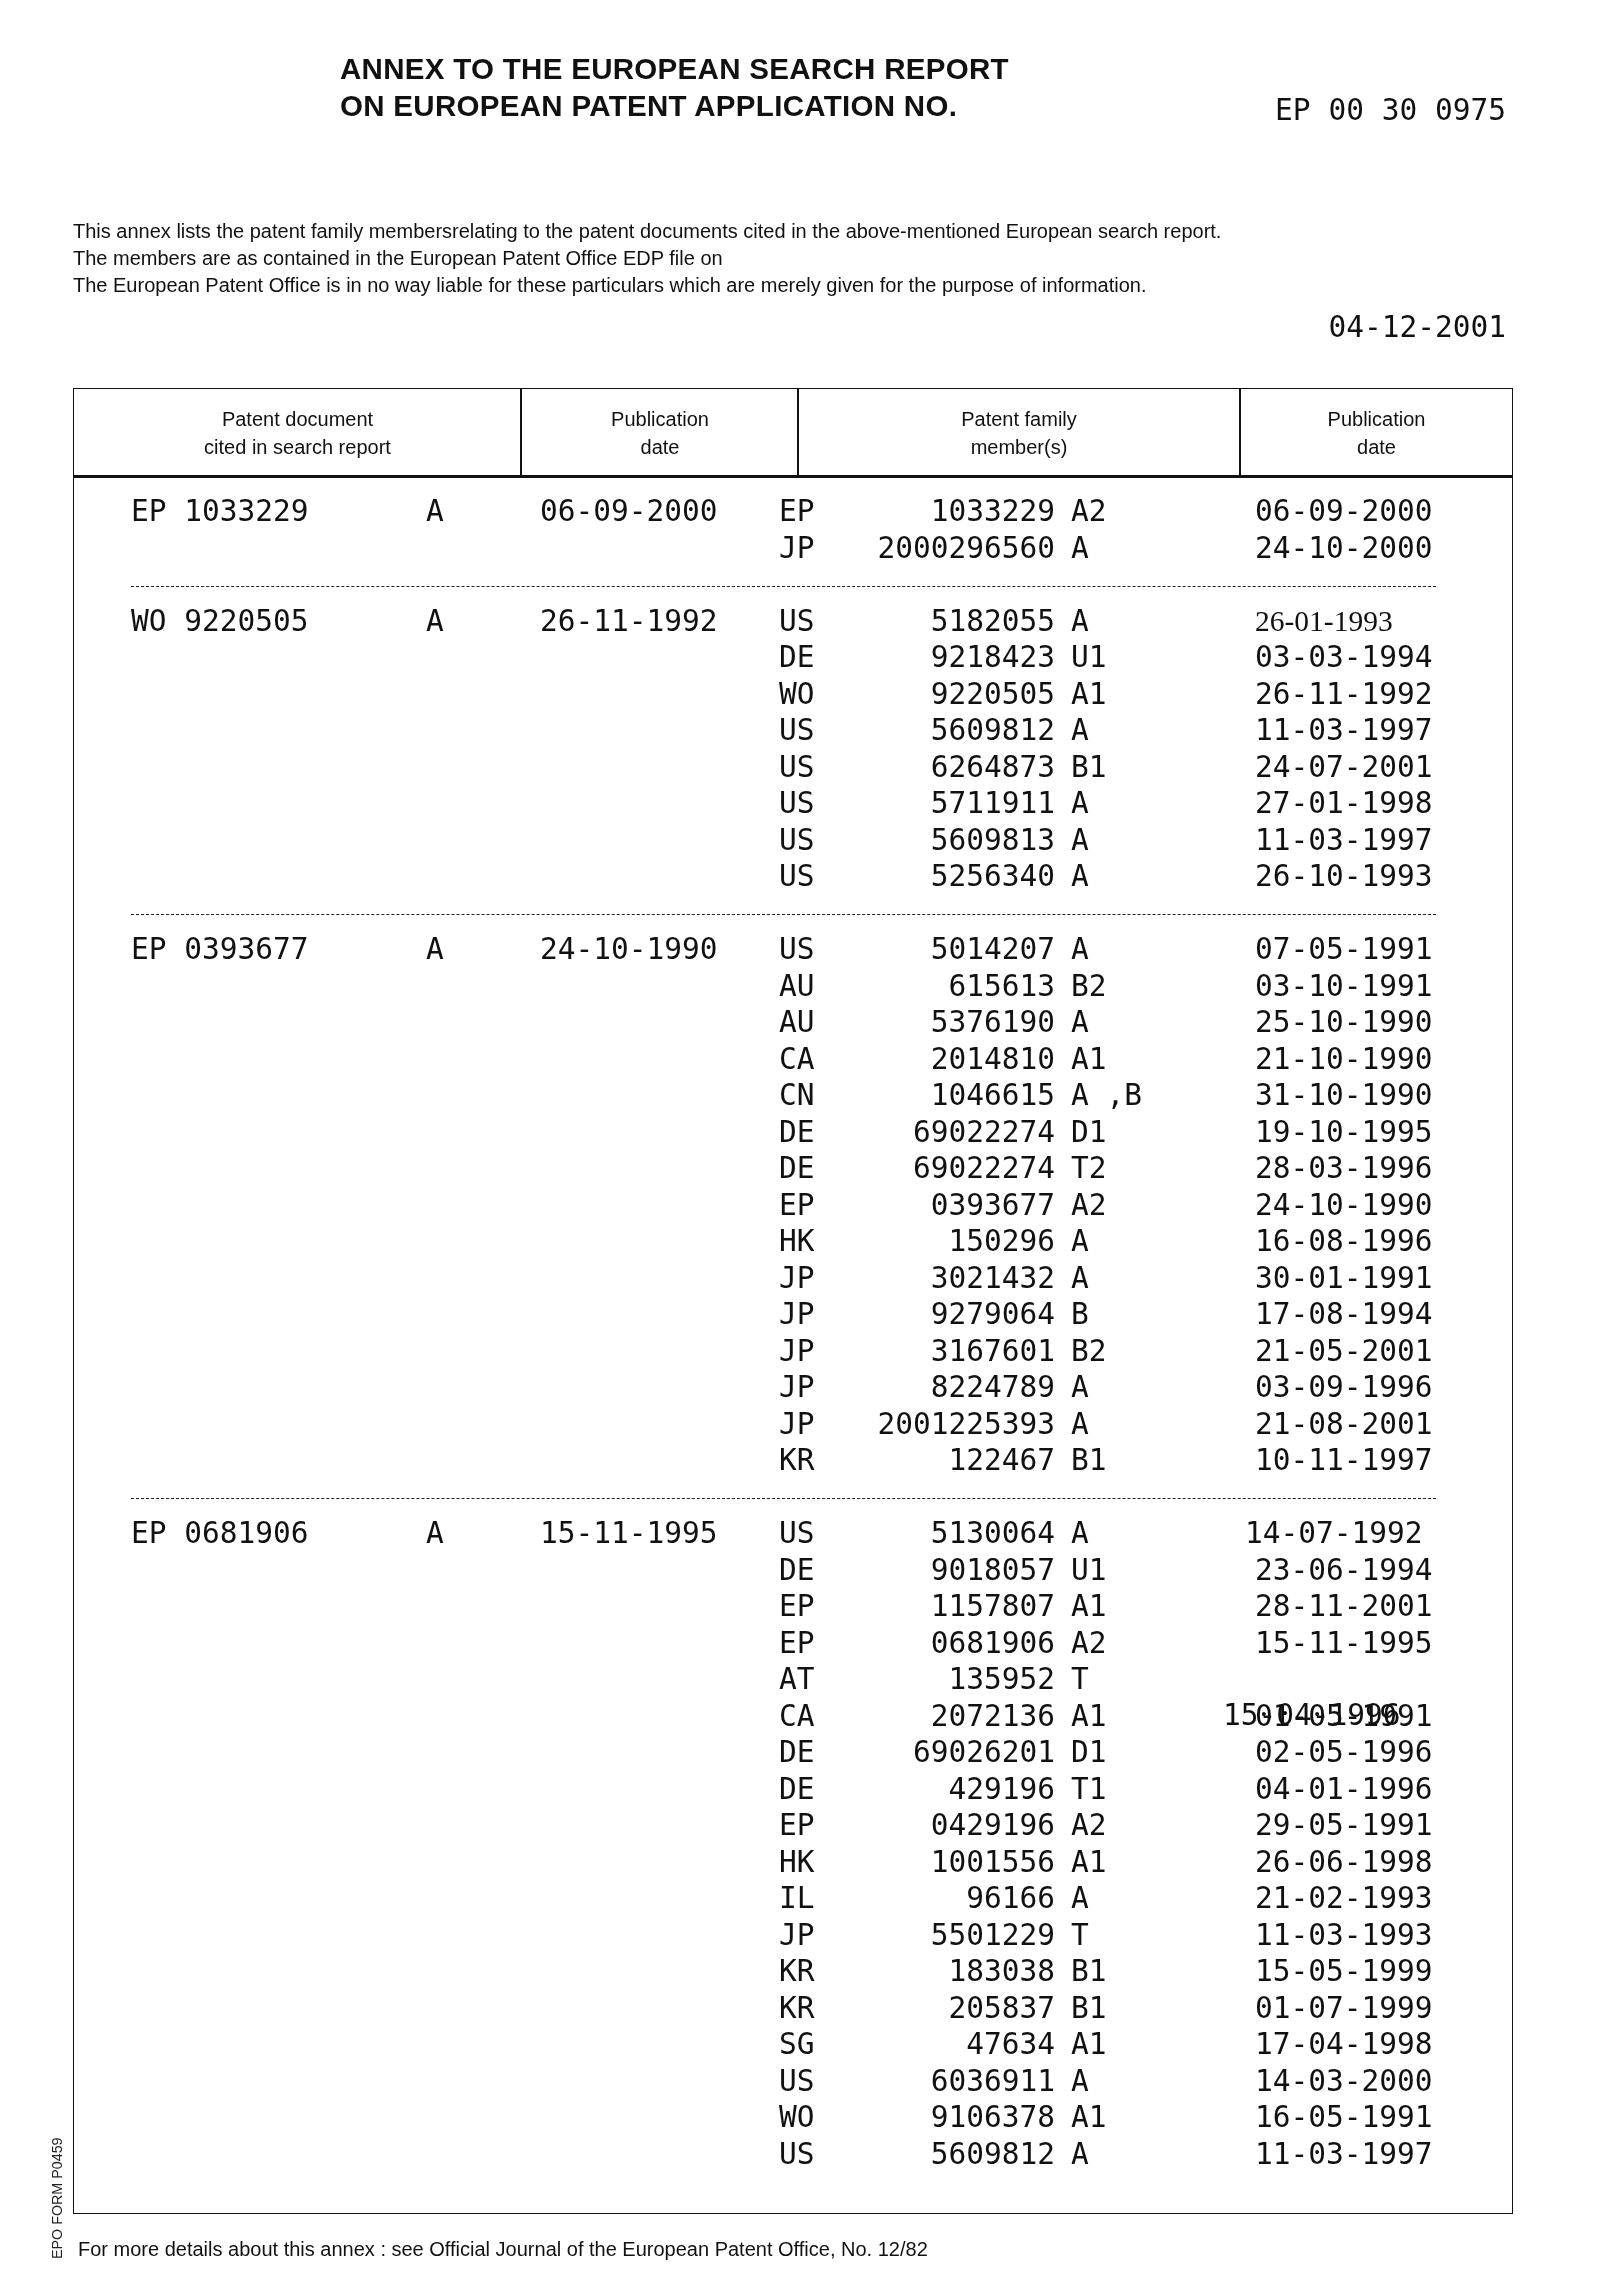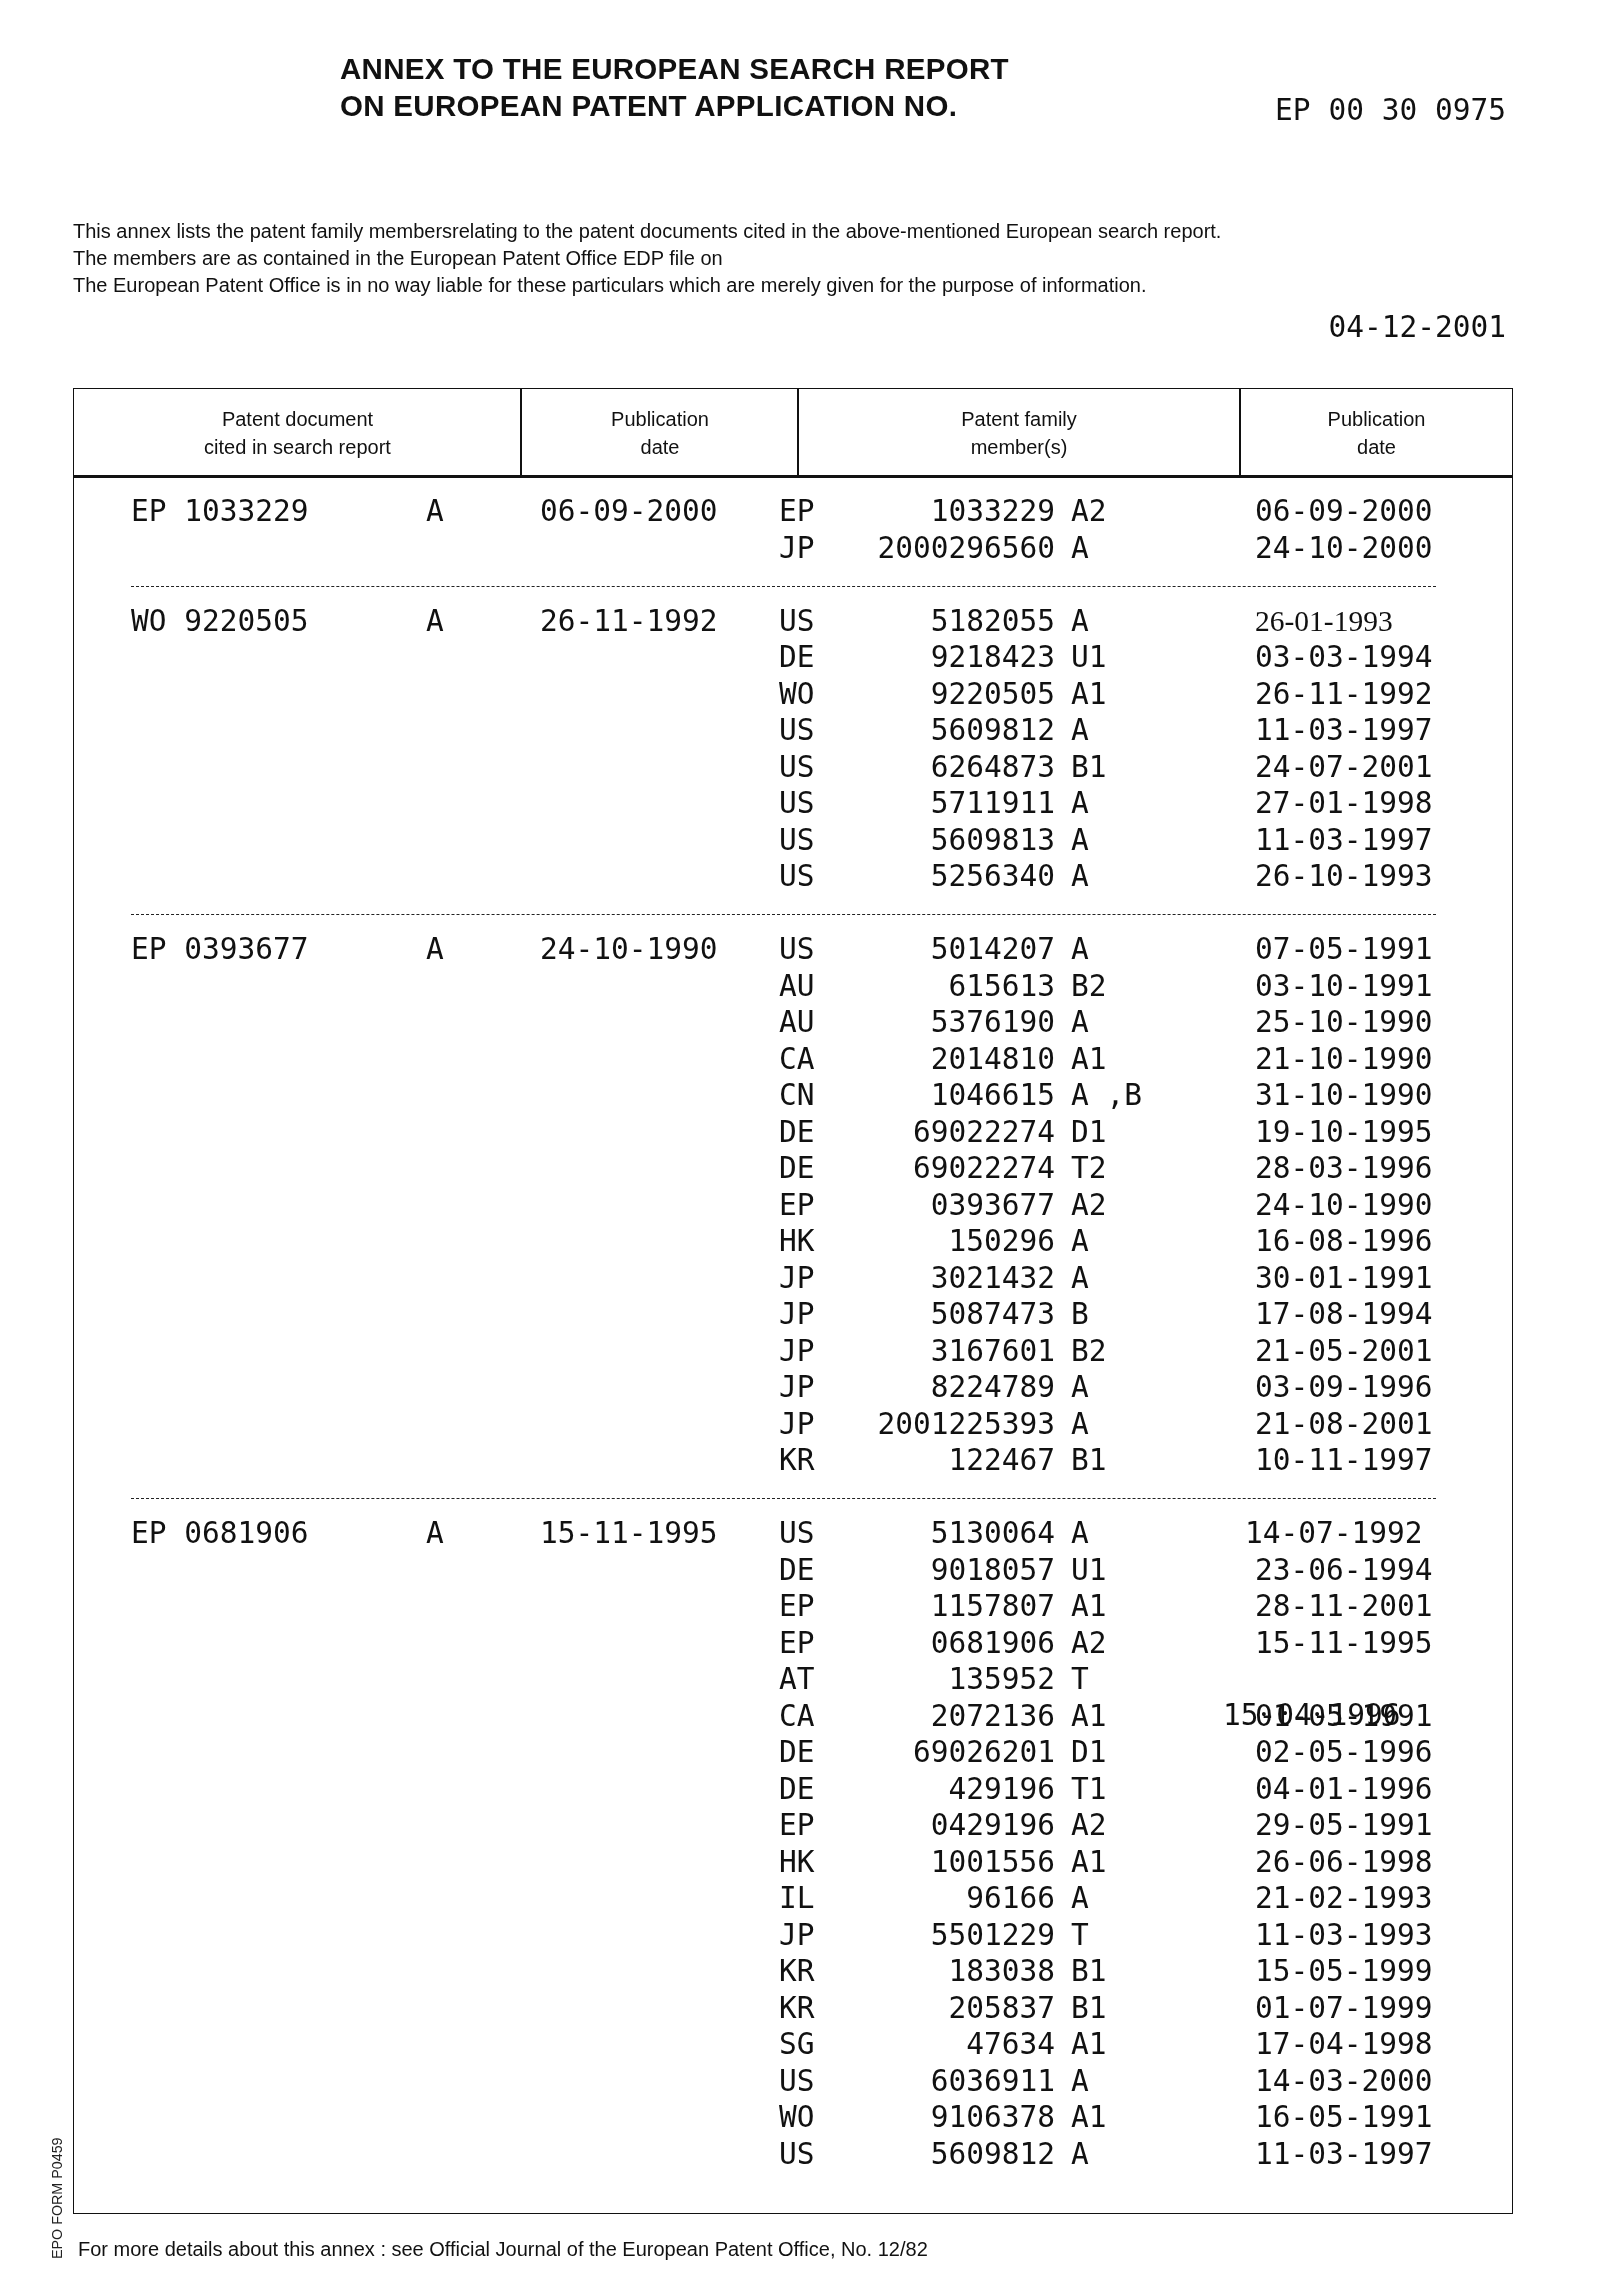--- a/index.html
+++ b/index.html
@@ -160,21 +160,21 @@
     <div class="abs mono" style="left: auto; top: 1223px; right: 550px; text-align: right;">150296</div>
     <div class="abs mono" style="left: 1071px; top: 1223px;">A</div>
     <div class="abs mono" style="left: 1255px; top: 1223px;">16-08-1996</div>
     <div class="abs" style="left: 776px; top: 1260px; width: 674px; height: 37px;"></div>
     <div class="abs mono" style="left: 779px; top: 1260px;">JP</div>
     <div class="abs mono" style="left: auto; top: 1260px; right: 550px; text-align: right;">3021432</div>
     <div class="abs mono" style="left: 1071px; top: 1260px;">A</div>
     <div class="abs mono" style="left: 1255px; top: 1260px;">30-01-1991</div>
     <div class="abs" style="left: 776px; top: 1296px; width: 674px; height: 37px;"></div>
     <div class="abs mono" style="left: 779px; top: 1296px;">JP</div>
-    <div class="abs mono" style="left: auto; top: 1296px; right: 550px; text-align: right;">5087473</div>
+    <div class="abs mono" style="left: auto; top: 1296px; right: 550px; text-align: right;">9279064</div>
     <div class="abs mono" style="left: 1071px; top: 1296px;">B</div>
     <div class="abs mono" style="left: 1255px; top: 1296px;">17-08-1994</div>
     <div class="abs" style="left: 776px; top: 1333px; width: 674px; height: 37px;"></div>
     <div class="abs mono" style="left: 779px; top: 1333px;">JP</div>
     <div class="abs mono" style="left: auto; top: 1333px; right: 550px; text-align: right;">3167601</div>
     <div class="abs mono" style="left: 1071px; top: 1333px;">B2</div>
     <div class="abs mono" style="left: 1255px; top: 1333px;">21-05-2001</div>
     <div class="abs" style="left: 776px; top: 1369px; width: 674px; height: 37px;"></div>
     <div class="abs mono" style="left: 779px; top: 1369px;">JP</div>
     <div class="abs mono" style="left: auto; top: 1369px; right: 550px; text-align: right;">8224789</div>

